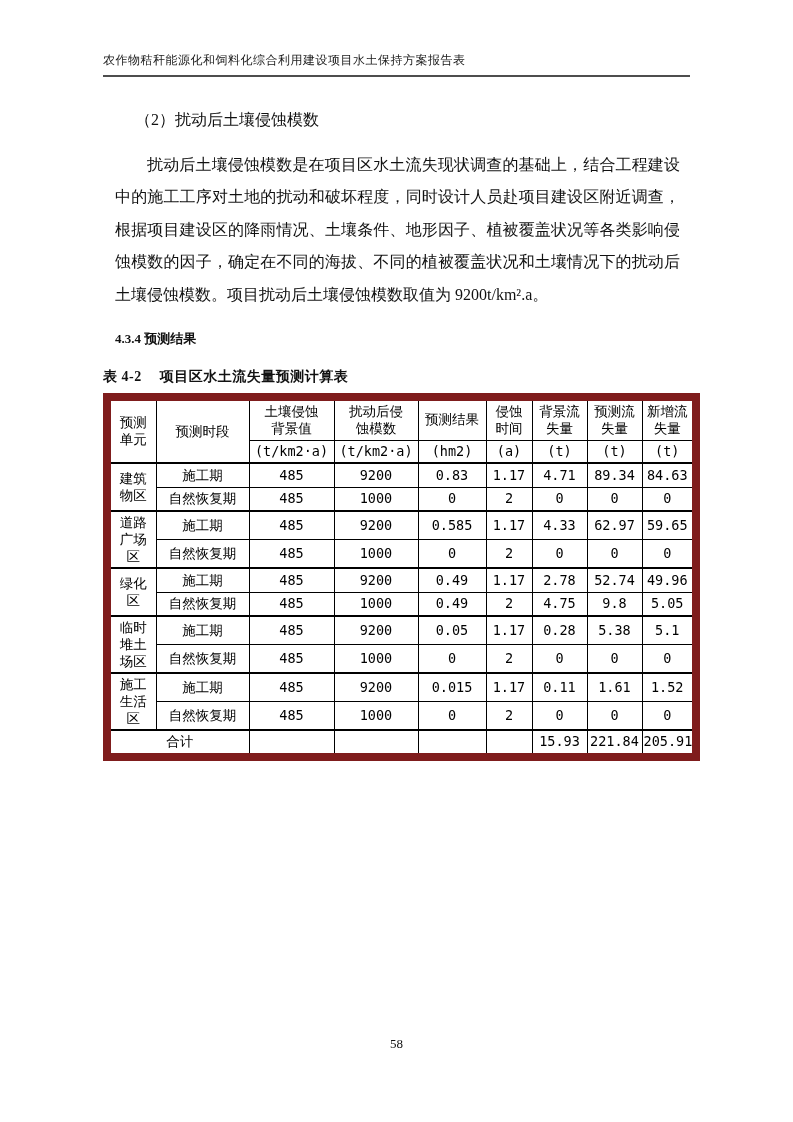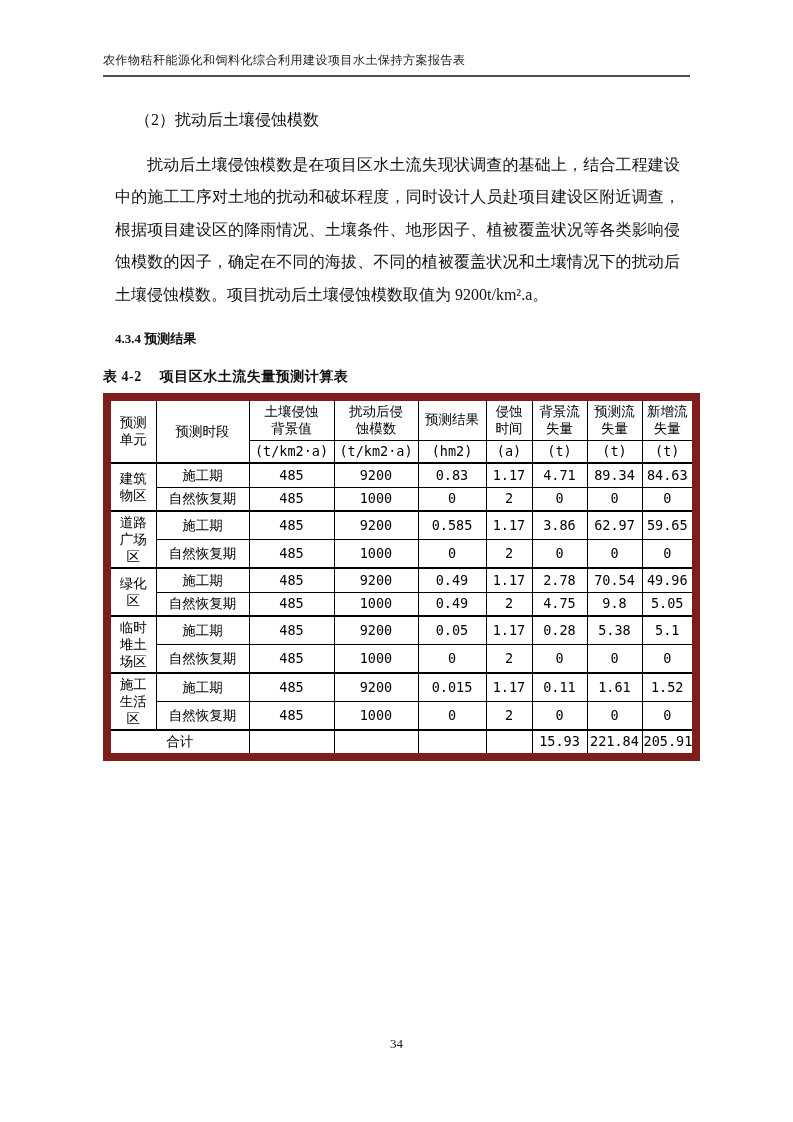--- a/index.html
+++ b/index.html
@@ -153,21 +153,21 @@
           </tr>
           <tr class="g-first">
             <td rowspan="2" class="pre unitcol">道路
 广场
 区</td>
             <td>施工期</td>
             <td>485</td>
             <td>9200</td>
             <td>0.585</td>
             <td>1.17</td>
-            <td>3.86</td>
+            <td>4.33</td>
             <td>62.97</td>
             <td>59.65</td>
           </tr>
           <tr>
             <td>自然恢复期</td>
             <td>485</td>
             <td>1000</td>
             <td>0</td>
             <td>2</td>
             <td>0</td>
@@ -176,21 +176,21 @@
           </tr>
           <tr class="g-first">
             <td rowspan="2" class="pre unitcol">绿化
 区</td>
             <td>施工期</td>
             <td>485</td>
             <td>9200</td>
             <td>0.49</td>
             <td>1.17</td>
             <td>2.78</td>
-            <td>70.54</td>
+            <td>52.74</td>
             <td>49.96</td>
           </tr>
           <tr>
             <td>自然恢复期</td>
             <td>485</td>
             <td>1000</td>
             <td>0.49</td>
             <td>2</td>
             <td>4.75</td>
             <td>9.8</td>
@@ -249,15 +249,15 @@
             <td></td>
             <td></td>
             <td>15.93</td>
             <td>221.84</td>
             <td>205.91</td>
           </tr>
         </tbody>
     </table>
   </div>
 
-  <div class="page-number">34</div>
+  <div class="page-number">58</div>
 
 </div>
 
 </body></html>

